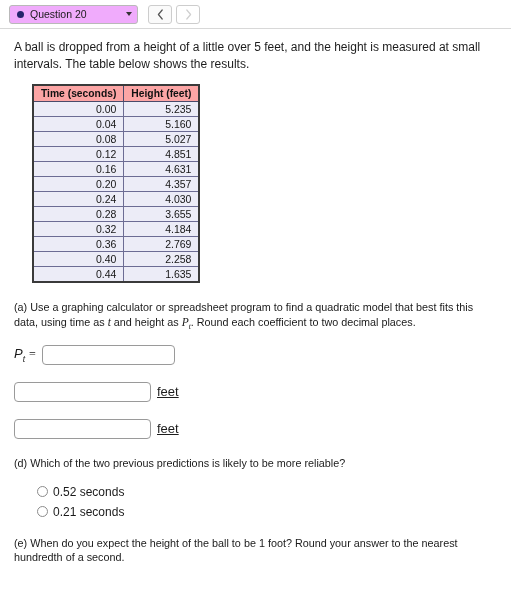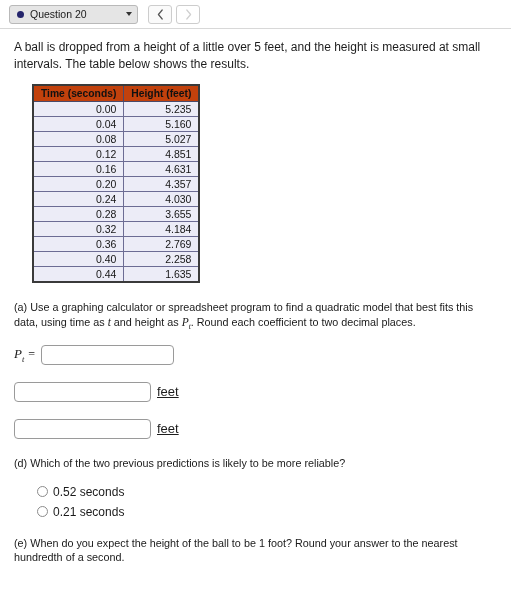--- a/index.html
+++ b/index.html
@@ -26,21 +26,21 @@
     height: 28px;
   }
   .qselect {
     display: flex;
     align-items: center;
     width: 129px;
     height: 19px;
     box-sizing: border-box;
     border: 1px solid #b9b9b9;
     border-radius: 3px;
-    background: #e5e5e5;
+    background: #f0abfc;
     padding: 0 5px 0 7px;
     cursor: pointer;
   }
   .qdot {
     width: 7px;
     height: 7px;
     border-radius: 50%;
     background: #24246b;
     flex: 0 0 auto;
     margin-right: 6px;
@@ -106,21 +106,21 @@
   .tablewrap {
     margin: 12px 0 0 18px;
   }
   table.data {
     border-collapse: collapse;
     border: 2px solid #3a3a3a;
     font-size: 10.5px;
   }
   table.data th {
     border: 1px solid #4a4a6a;
-    background: #c2410c;
+    background: #fca5a5;
     font-weight: bold;
     font-size: 10.3px;
     padding: 2px 7px;
     text-align: center;
     color: #111;
     white-space: nowrap;
   }
   table.data td {
     border: 1px solid #6c6c94;
     background: #ececf7;
@@ -152,21 +152,21 @@
     font-style: italic;
   }
 
   .answerrow {
     display: flex;
     align-items: center;
     gap: 6px;
     margin-top: 12px;
   }
   .plabel {
-    font-family: Liberation Serif, serif;
+    font-family: Liberation Sans, sans-serif;
     font-style: italic;
     font-size: 13px;
   }
   .plabel sub { font-size: 8.5px; }
   .eq {
     font-family: "Liberation Serif", serif;
     font-size: 12px;
     margin-left: -2px;
   }
   input.txt {

